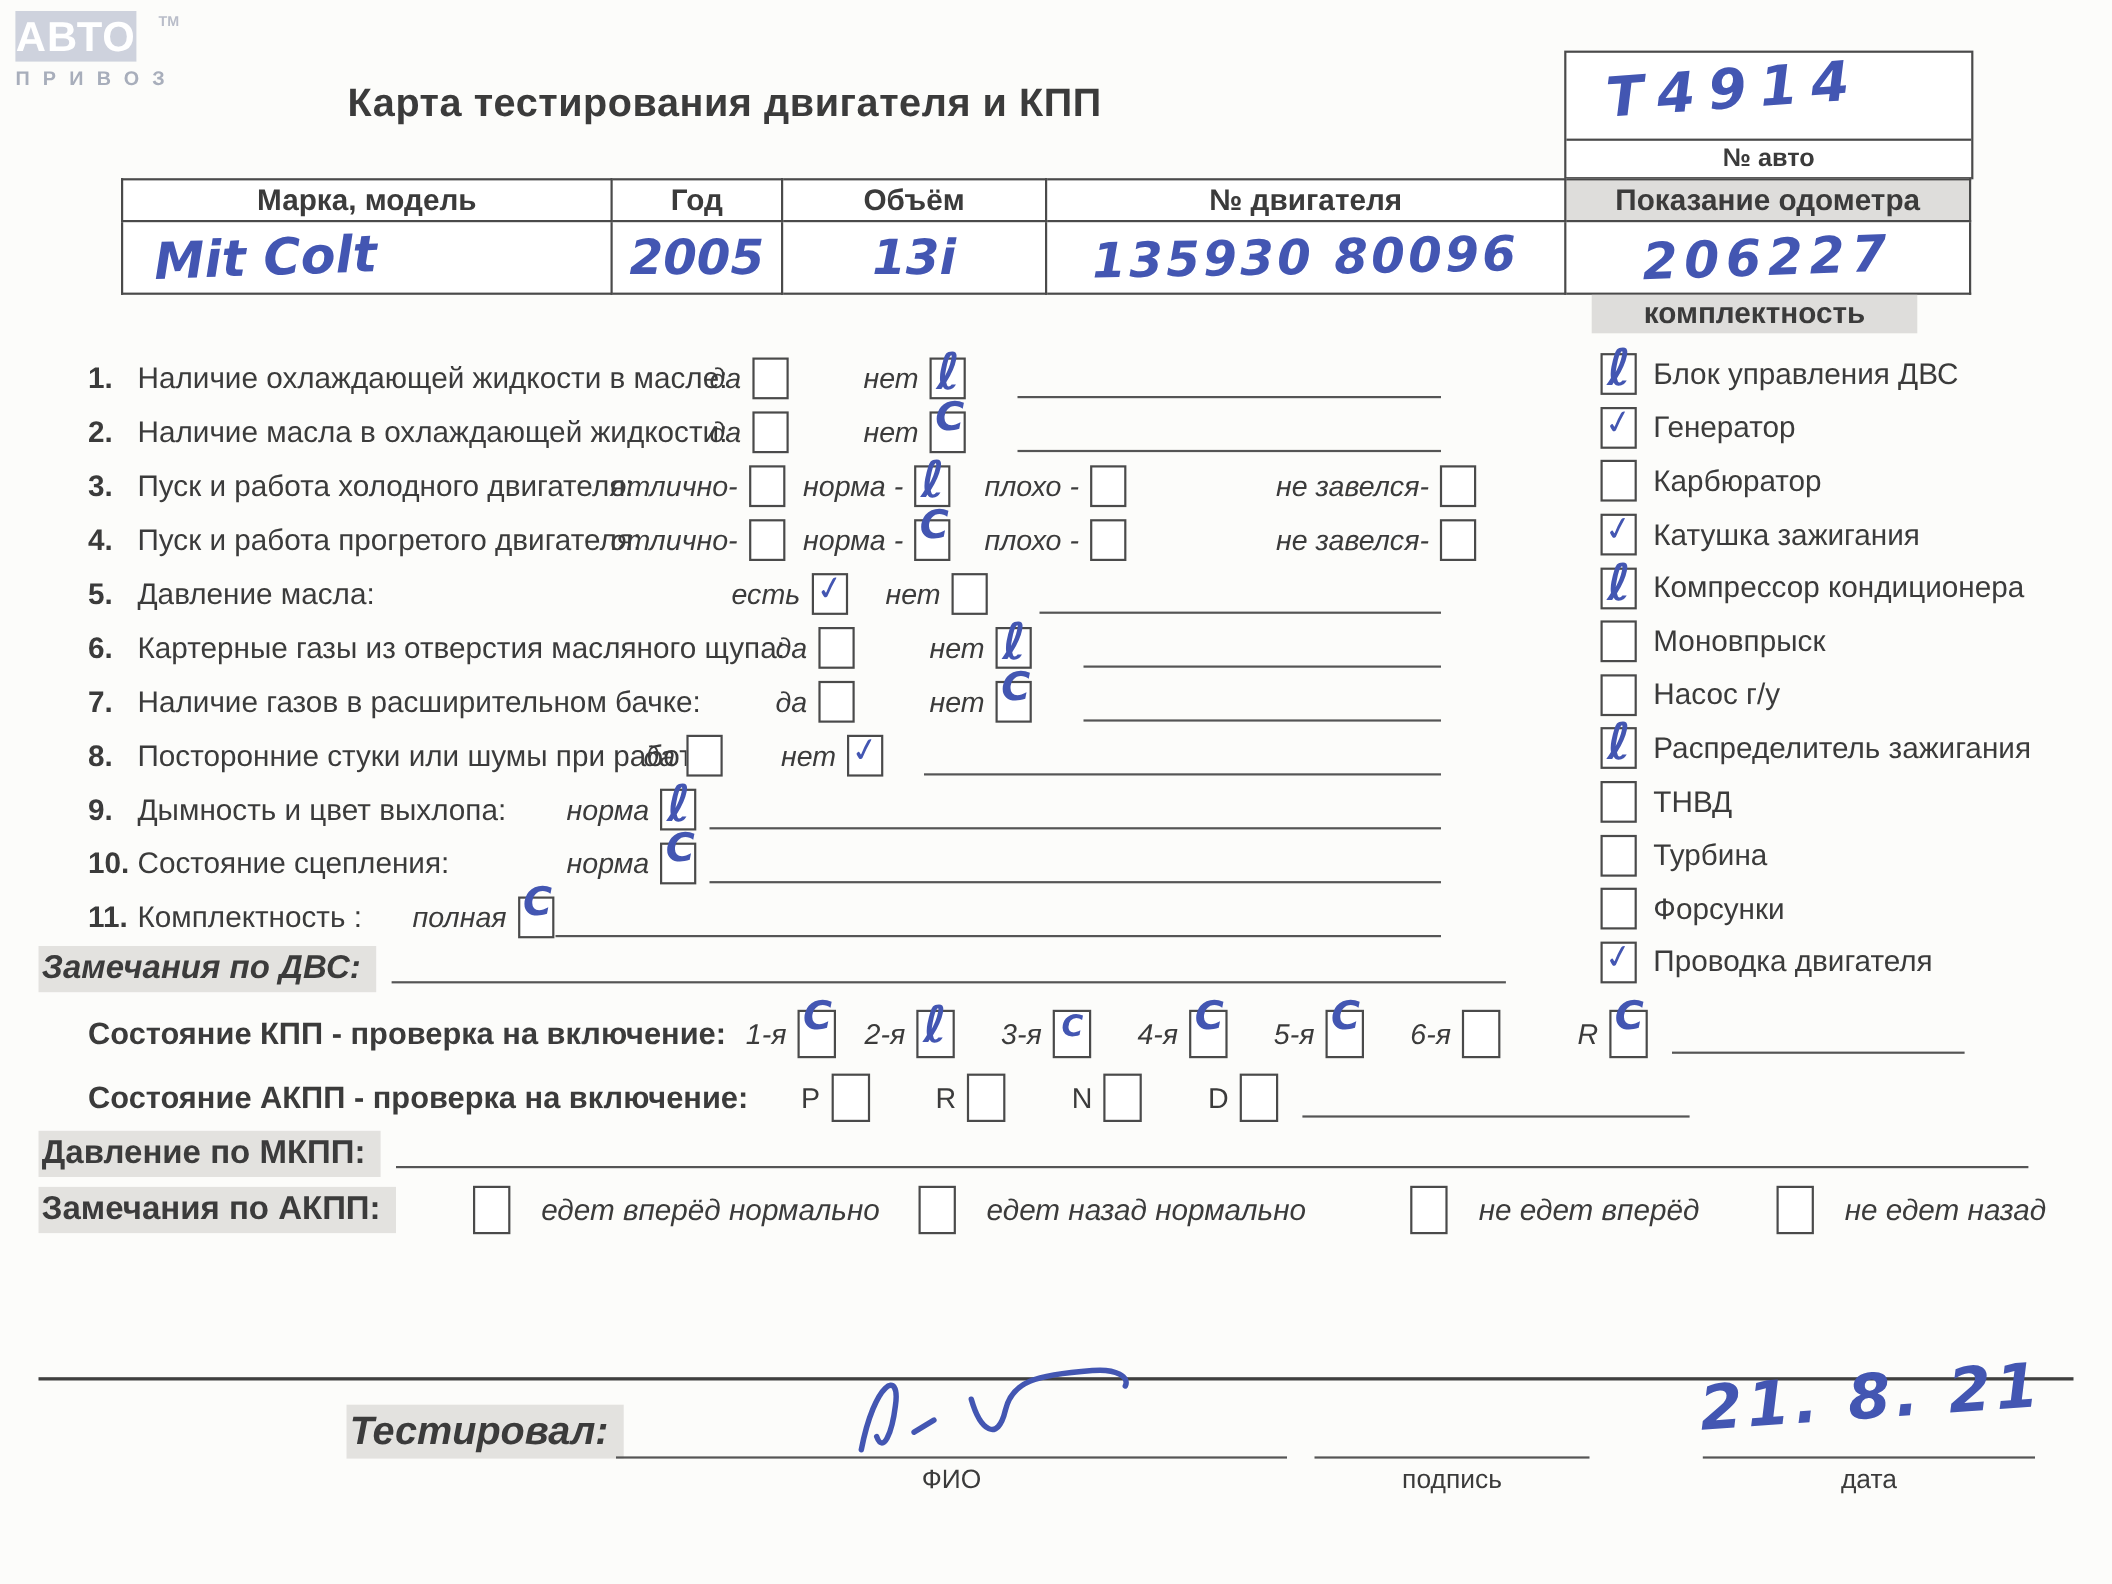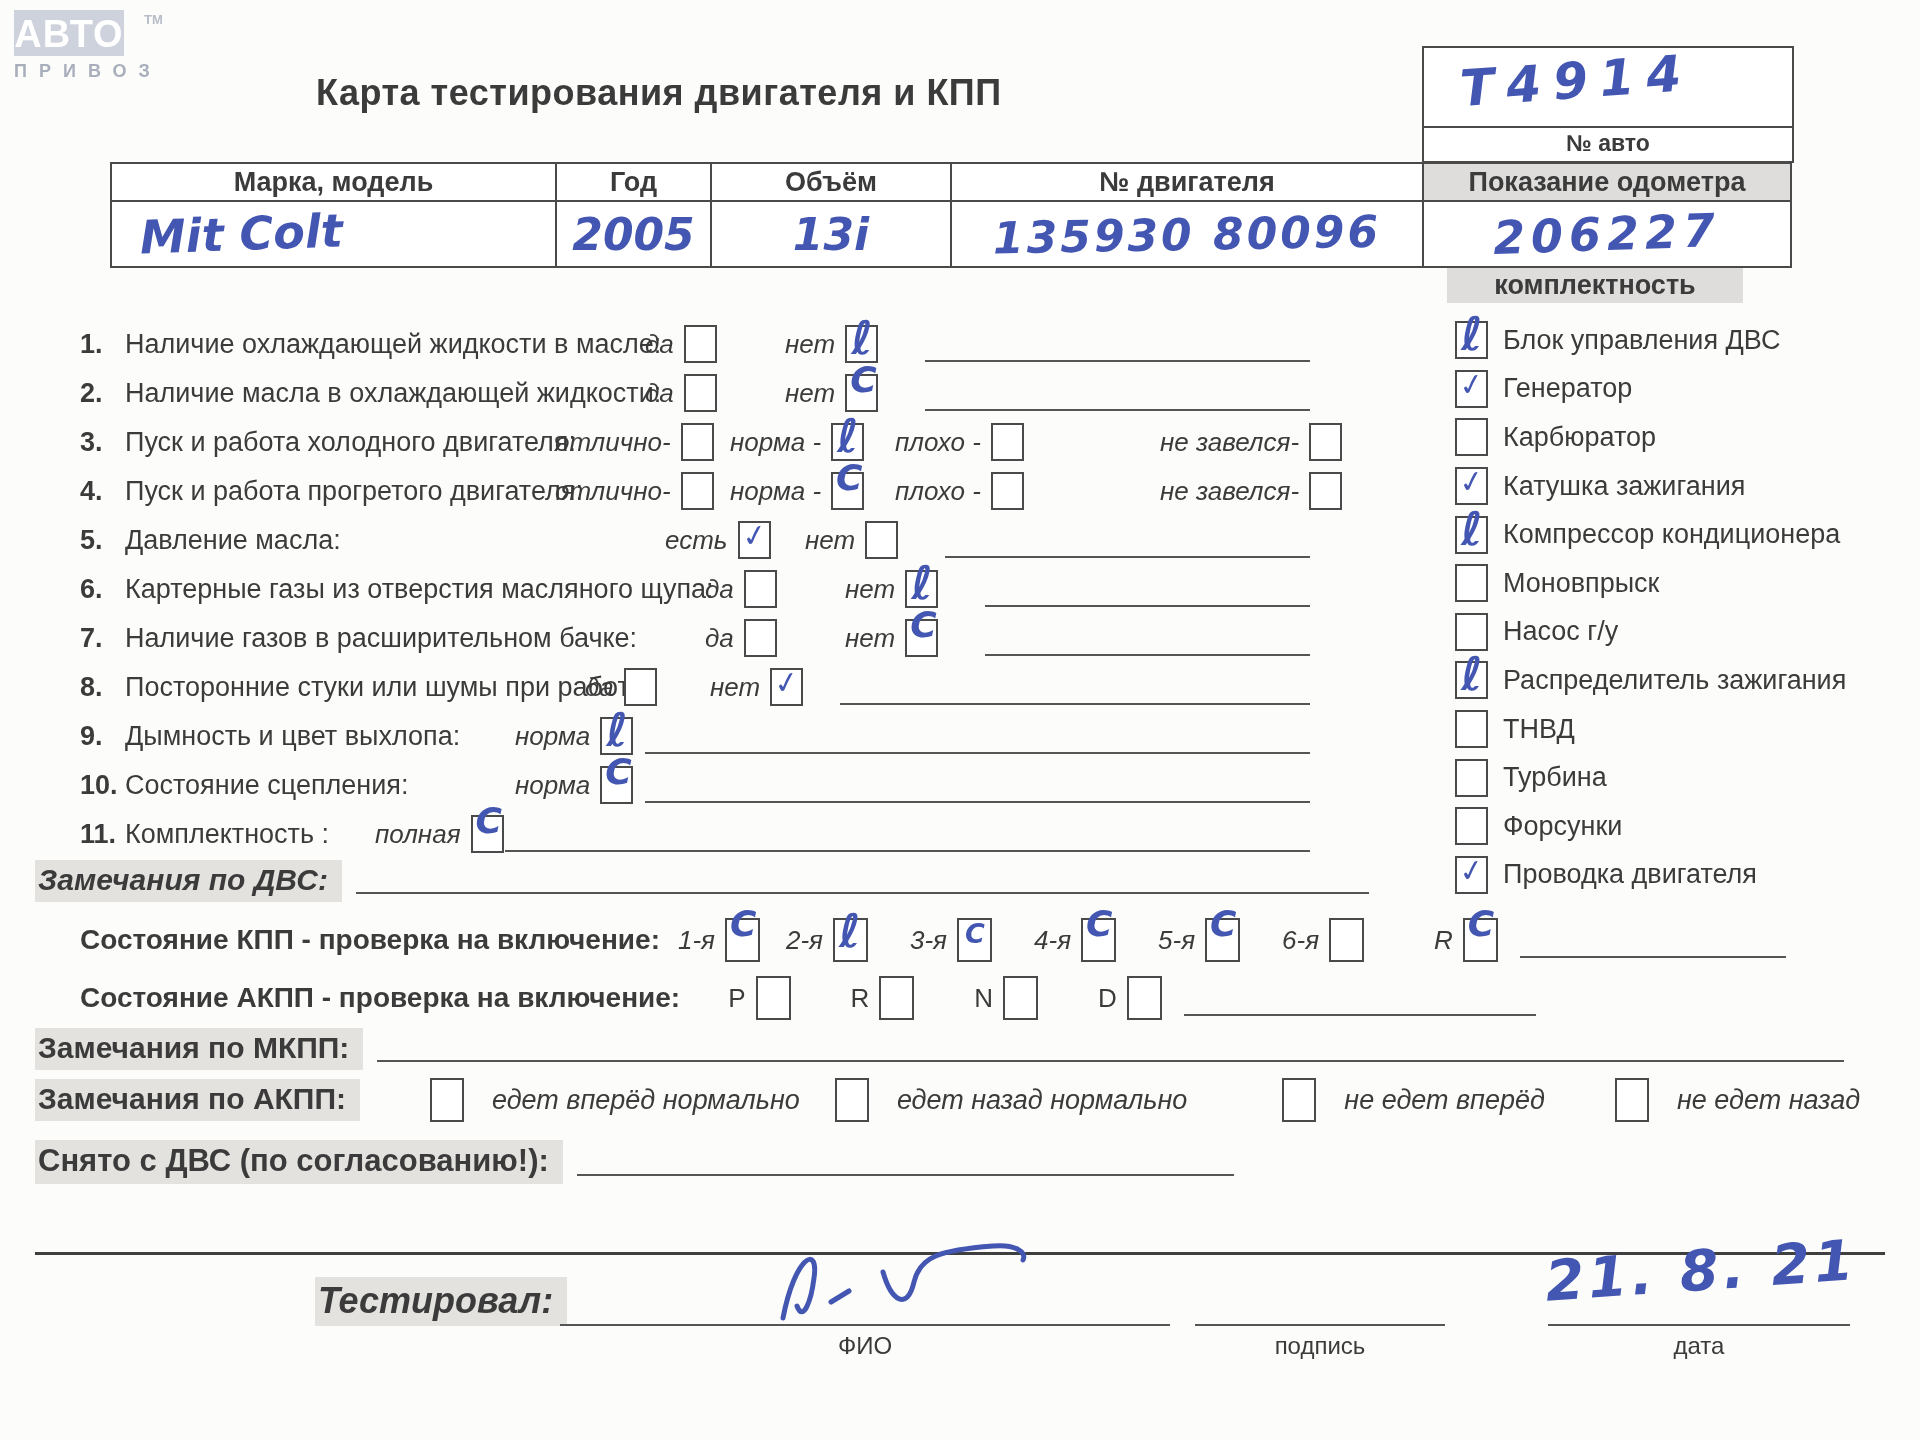--- a/index.html
+++ b/index.html
@@ -445,21 +445,21 @@
         <span class="box"></span>
       </span>
       <span class="gear" style="margin-left: 60px;">
         <span class="glabel">D</span>
         <span class="box"></span>
       </span>
       <span class="gear-line"></span>
     </div>
 
   <div class="remark" id="remark-mkpp">
-    <span class="hl">Замечания по МКПП:</span>
+    <span class="hl">Давление по МКПП:</span>
     <span class="rline"></span>
   </div>
 
   <div class="remark" id="remark-akpp">
     <span class="hl">Замечания по АКПП:</span>
   <span class="aopt" style="margin-left: 70px;">
         <span class="box"></span>
         <span class="aopt-label">едет вперёд нормально</span>
       </span>
       <span class="aopt" style="margin-left: 35px;">
@@ -469,24 +469,20 @@
       <span class="aopt" style="margin-left: 95px;">
         <span class="box"></span>
         <span class="aopt-label">не едет вперёд</span>
       </span>
       <span class="aopt" style="margin-left: 70px;">
         <span class="box"></span>
         <span class="aopt-label">не едет назад</span>
       </span>
     </div>
 
-  <div class="remark" id="remark-removed">
-    <span class="hl">Снято с ДВС (по согласованию!):</span>
-    <span class="rline"></span>
-  </div>
 
   <div class="hr"></div>
   <div class="tested">
     <span class="hl">Тестировал:</span>
   </div>
 
   <svg class="sig" width="420" height="92" viewBox="0 0 420 92">
     <path d="M18 80 C 30 18, 54 6, 49 40 C 46 64, 38 84, 32 68 M 66 64 L 84 53 M 118 34 C 126 62, 142 74, 149 44 C 155 18, 176 12, 228 8 C 250 6, 262 14, 258 22" stroke="#4356b2" stroke-width="5" fill="none" stroke-linecap="round"></path>
   </svg>
 

